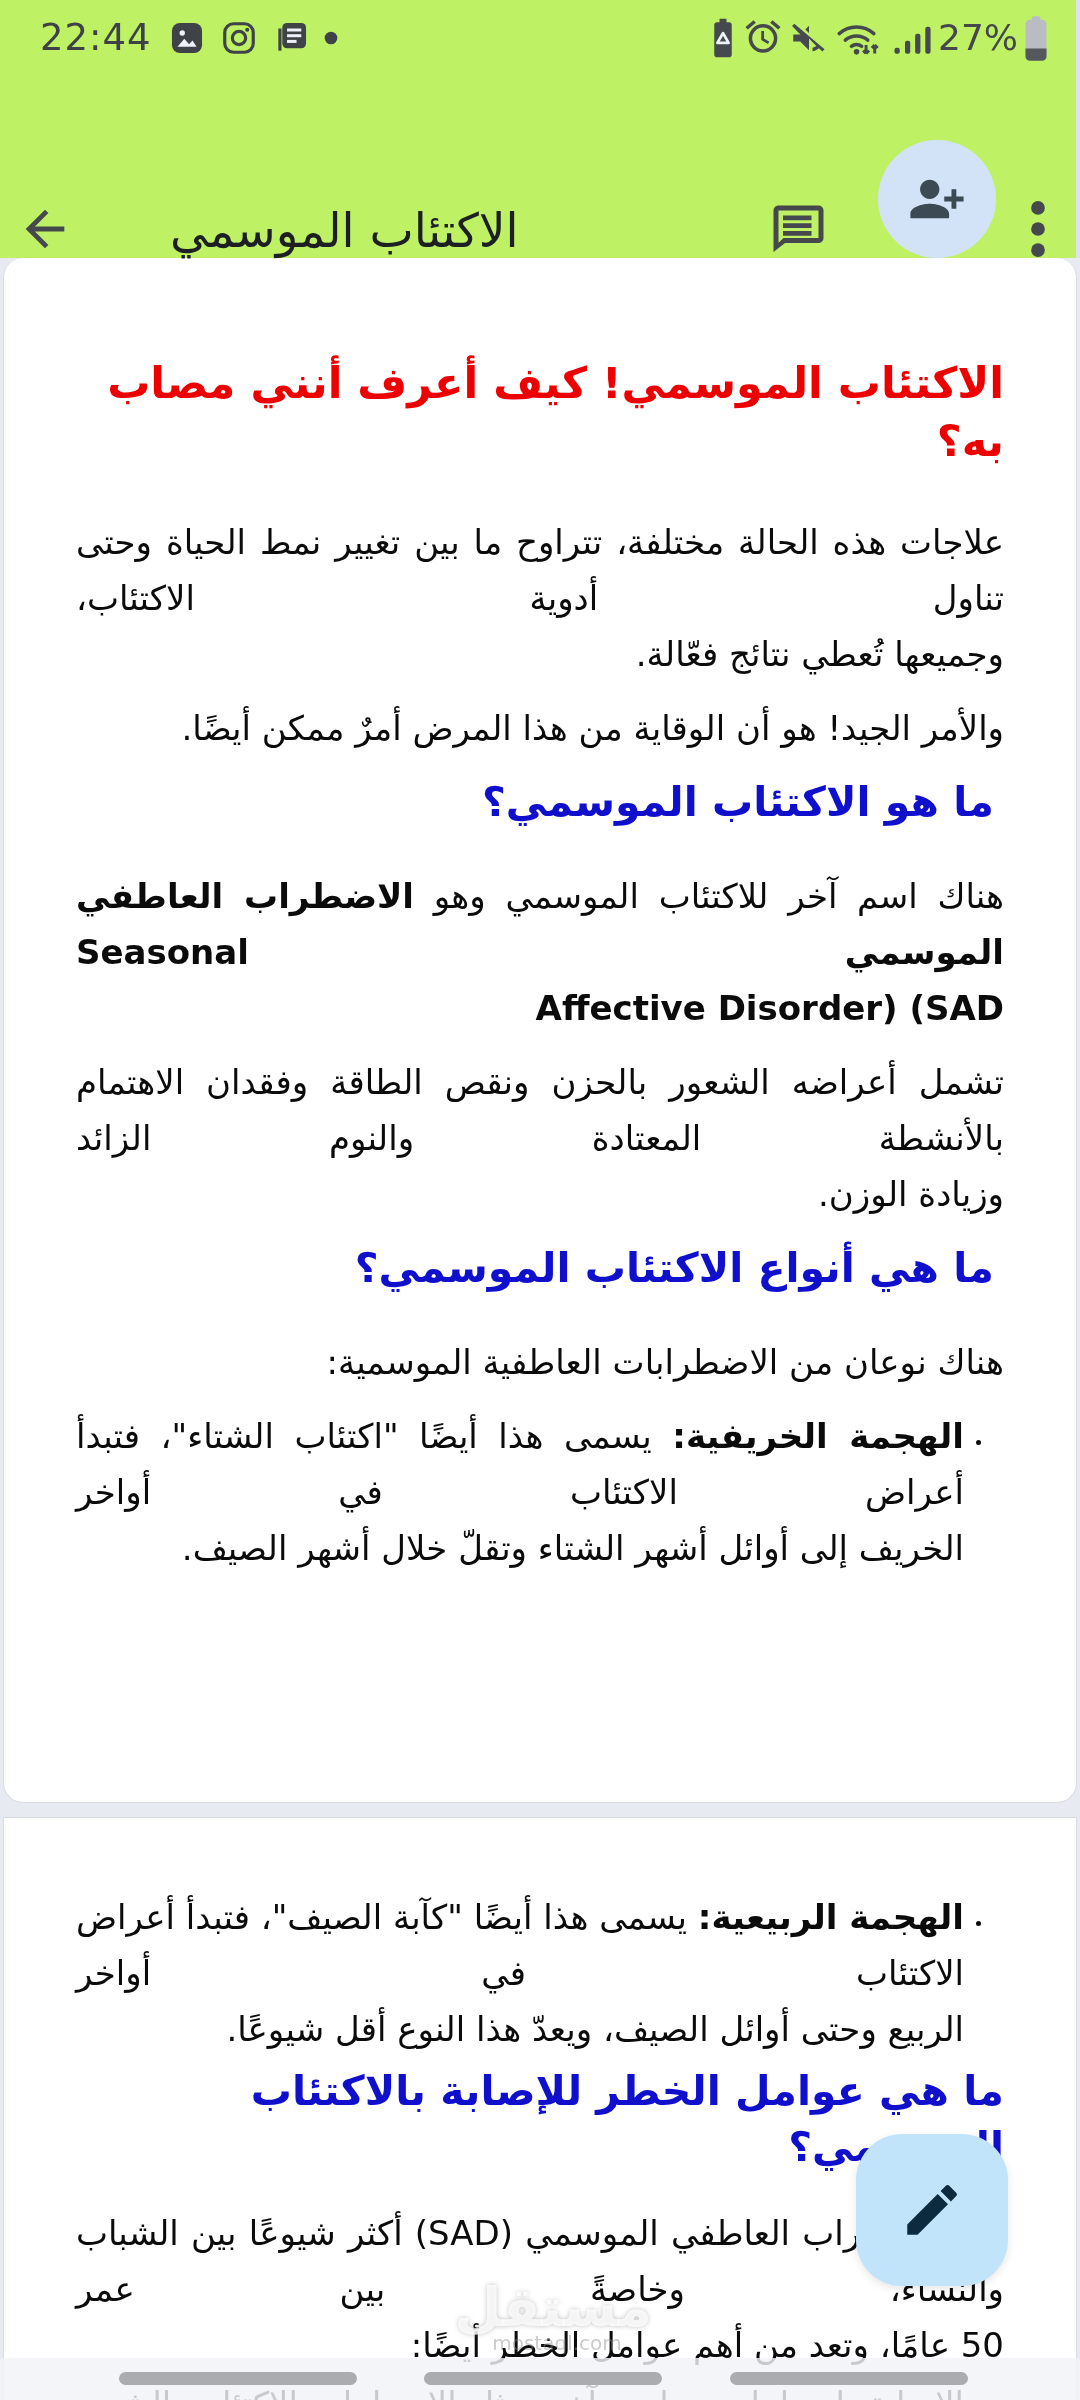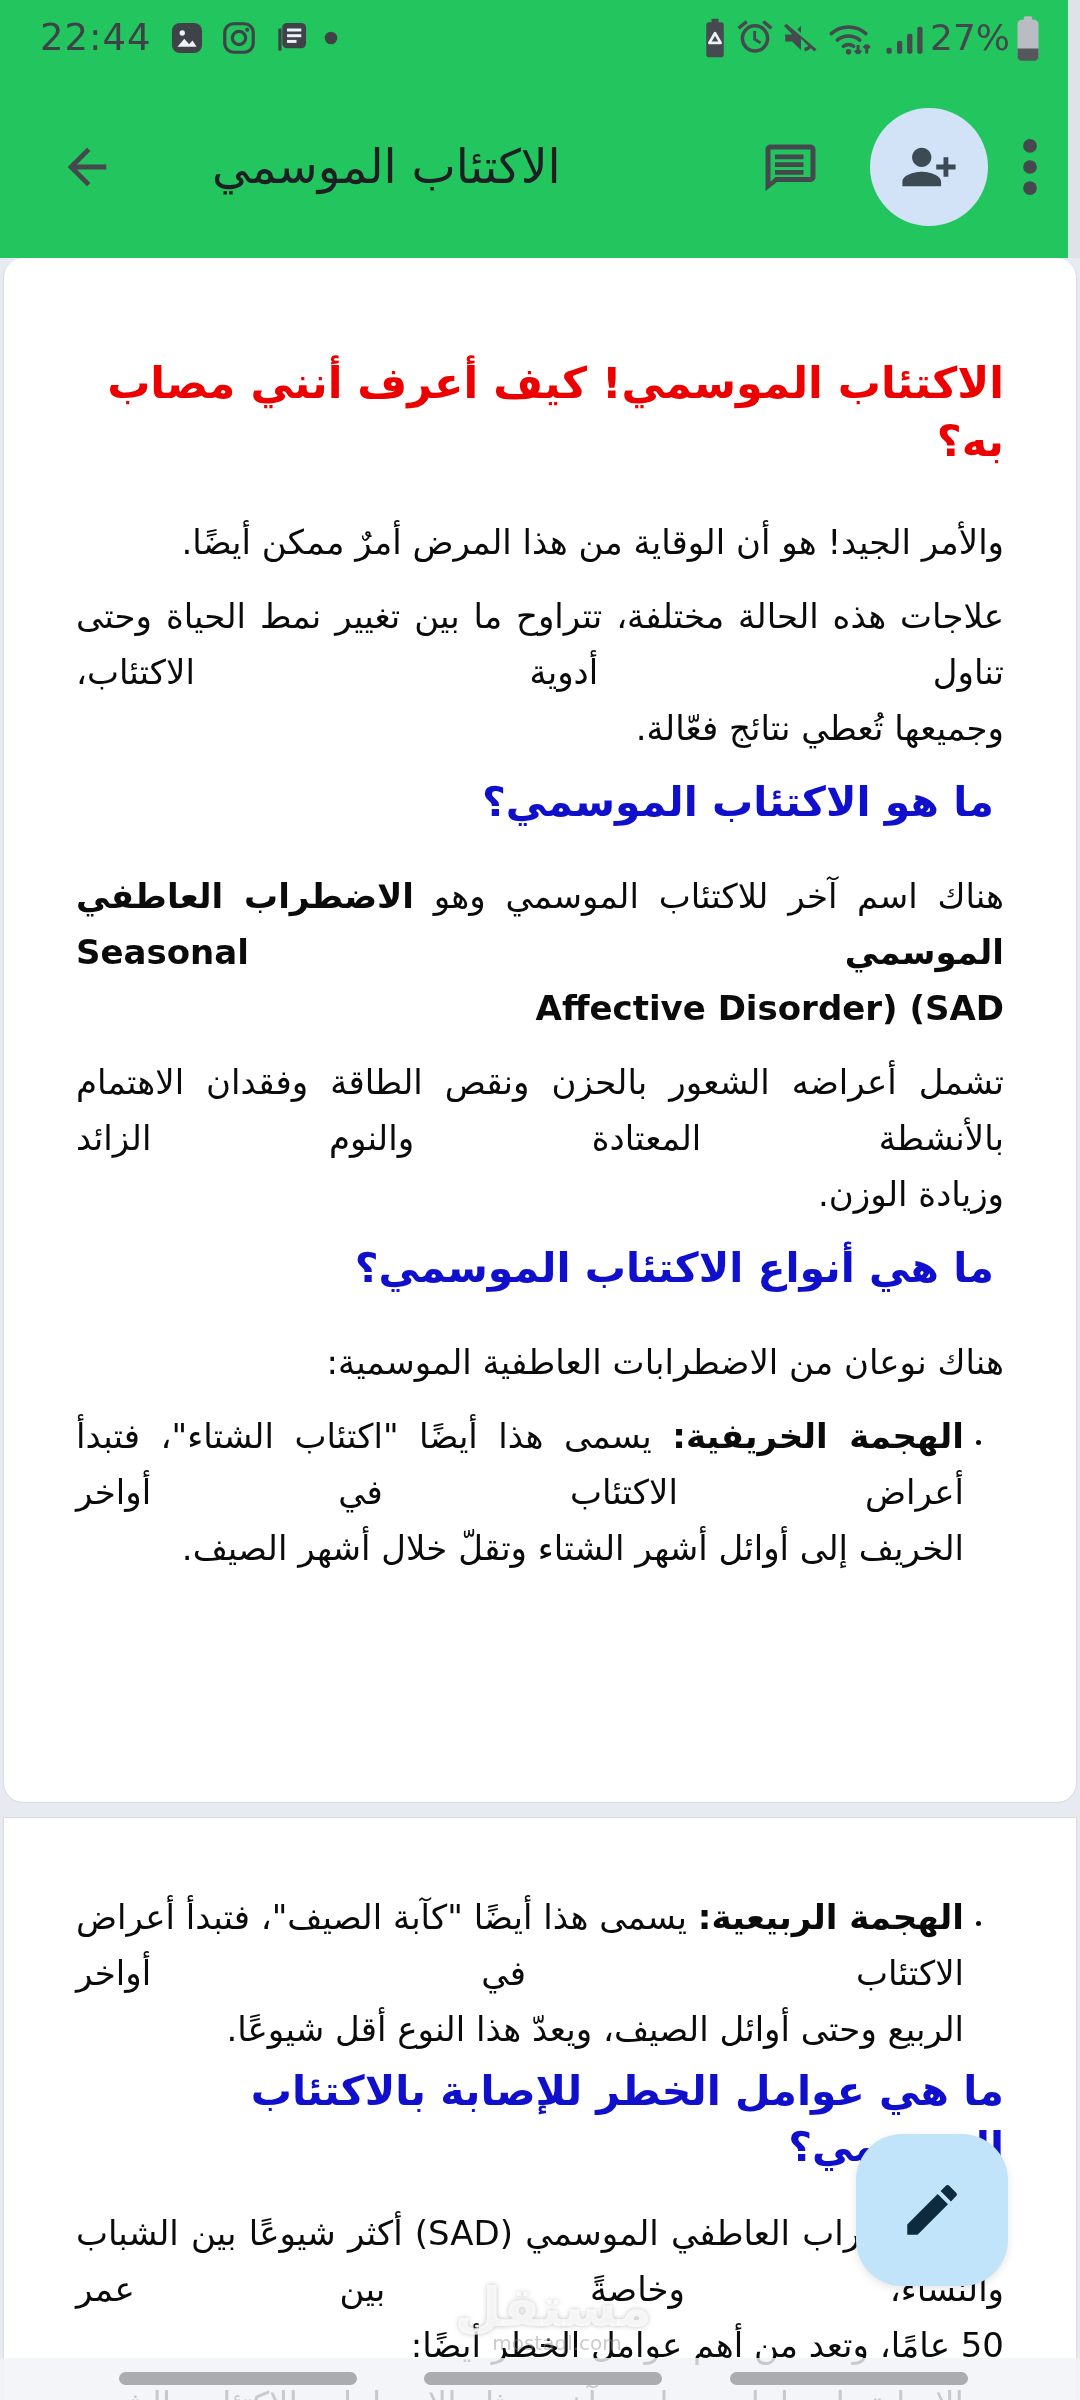--- a/index.html
+++ b/index.html
@@ -4,27 +4,27 @@
 <style>
   * { margin:0; padding:0; box-sizing:border-box; }
   html,body { width:1080px; height:2400px; }
   body {
     position:relative; overflow:hidden;
     background:#dfe3e8;
     font-family:"DejaVu Sans", sans-serif;
     color:#0b0b0b;
   }
   
-  .chrome { position:absolute; top:0; left:0; right:12px; height:258px; background:#22c55e; z-index:5; }
+  .chrome { position:absolute; top:0; left:0; right:4px; height:258px; background:#bef264; z-index:5; }
   .statusbar { position:absolute; top:0; left:0; right:0; height:75px; display:flex; align-items:center; padding:0 26px 0 40px; }
   .time { font-size:37px; color:#3e4247; letter-spacing:1px; }
   .st-left { display:flex; align-items:center; gap:14px; margin-left:16px; }
   .st-right { margin-left:auto; display:flex; align-items:center; gap:4px; }
   .battpct { font-size:36px; color:#44474b; }
-  .appbar { position:absolute; top:75px; left:0; right:0; height:183px; display:flex; align-items:center; padding:0 30px 0 58px; }
+  .appbar { position:absolute; top:75px; left:0; right:0; height:183px; display:flex; align-items:flex-end; padding:0 30px 0 16px; }
   .doc-title { font-size:47px; color:#1d1f23; margin-left:96px; flex:1; direction:rtl; text-align:left; }
   .abicon { display:flex; align-items:center; justify-content:center; }
   .bubble { width:118px; height:118px; border-radius:50%; background:#d2e3f8; display:flex; align-items:center; justify-content:center; margin:0 34px 0 52px; }
   
   .doc-area { position:absolute; top:258px; left:0; right:0; bottom:0; background:#e7ebf1; z-index:1; }
   .page { position:absolute; left:3px; right:3px; background:#ffffff; border:1px solid #d8dce1; border-top:none; }
   .page1 { top:0; height:1545px; padding:96px 72px 0 72px;border-radius:20px; }
   .page2 { top:1559px; height:850px; padding:71px 72px 0 72px; border-top:1px solid #d8dce1; }
   .doc { direction:rtl; }
   .h1 { font-size:43px; line-height:58px; font-weight:bold; color:#ec0000; text-align:right; margin:0 0 44px; }
@@ -172,26 +172,26 @@
 </div>
 
 <div class="doc-area">
 
   <div class="page page1 doc">
     <div class="h1">الاكتئاب الموسمي! كيف أعرف أنني مصاب به؟</div>
 
 
 
     <div class="para">
-      <div class="rl">والأمر الجيد! هو أن الوقاية من هذا المرض أمرٌ ممكن أيضًا.</div>
-    </div>
-
-    <div class="para">
       <div class="jl">علاجات هذه الحالة مختلفة، تتراوح ما بين تغيير نمط الحياة وحتى تناول أدوية الاكتئاب،</div>
       <div class="rl">وجميعها تُعطي نتائج فعّالة.</div>
+    </div>
+
+    <div class="para">
+      <div class="rl">والأمر الجيد! هو أن الوقاية من هذا المرض أمرٌ ممكن أيضًا.</div>
     </div>
 
     <div class="h2">ما هو الاكتئاب الموسمي؟</div>
 
 
     <div class="para">
       <div class="jl"><span>هناك اسم آخر للاكتئاب الموسمي وهو </span><b>الاضطراب العاطفي الموسمي Seasonal</b></div>
       <div class="rl ltr bold">Affective Disorder) (SAD</div>
     </div>
 

